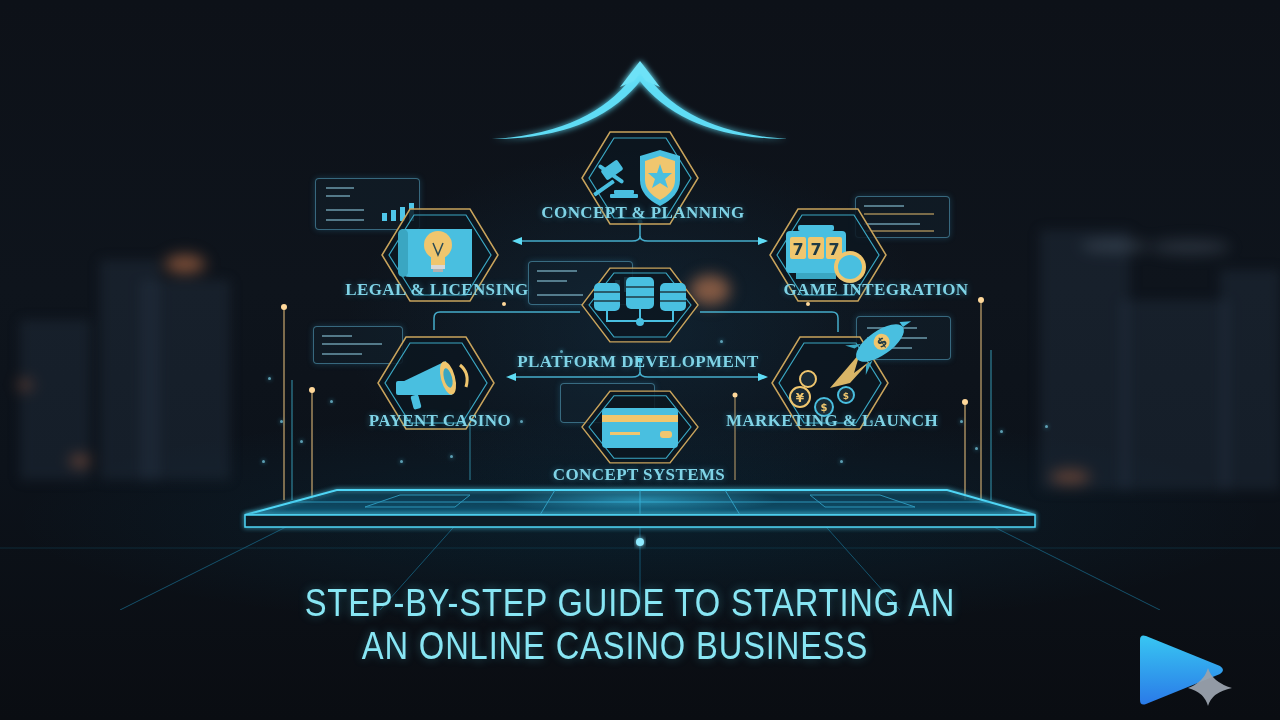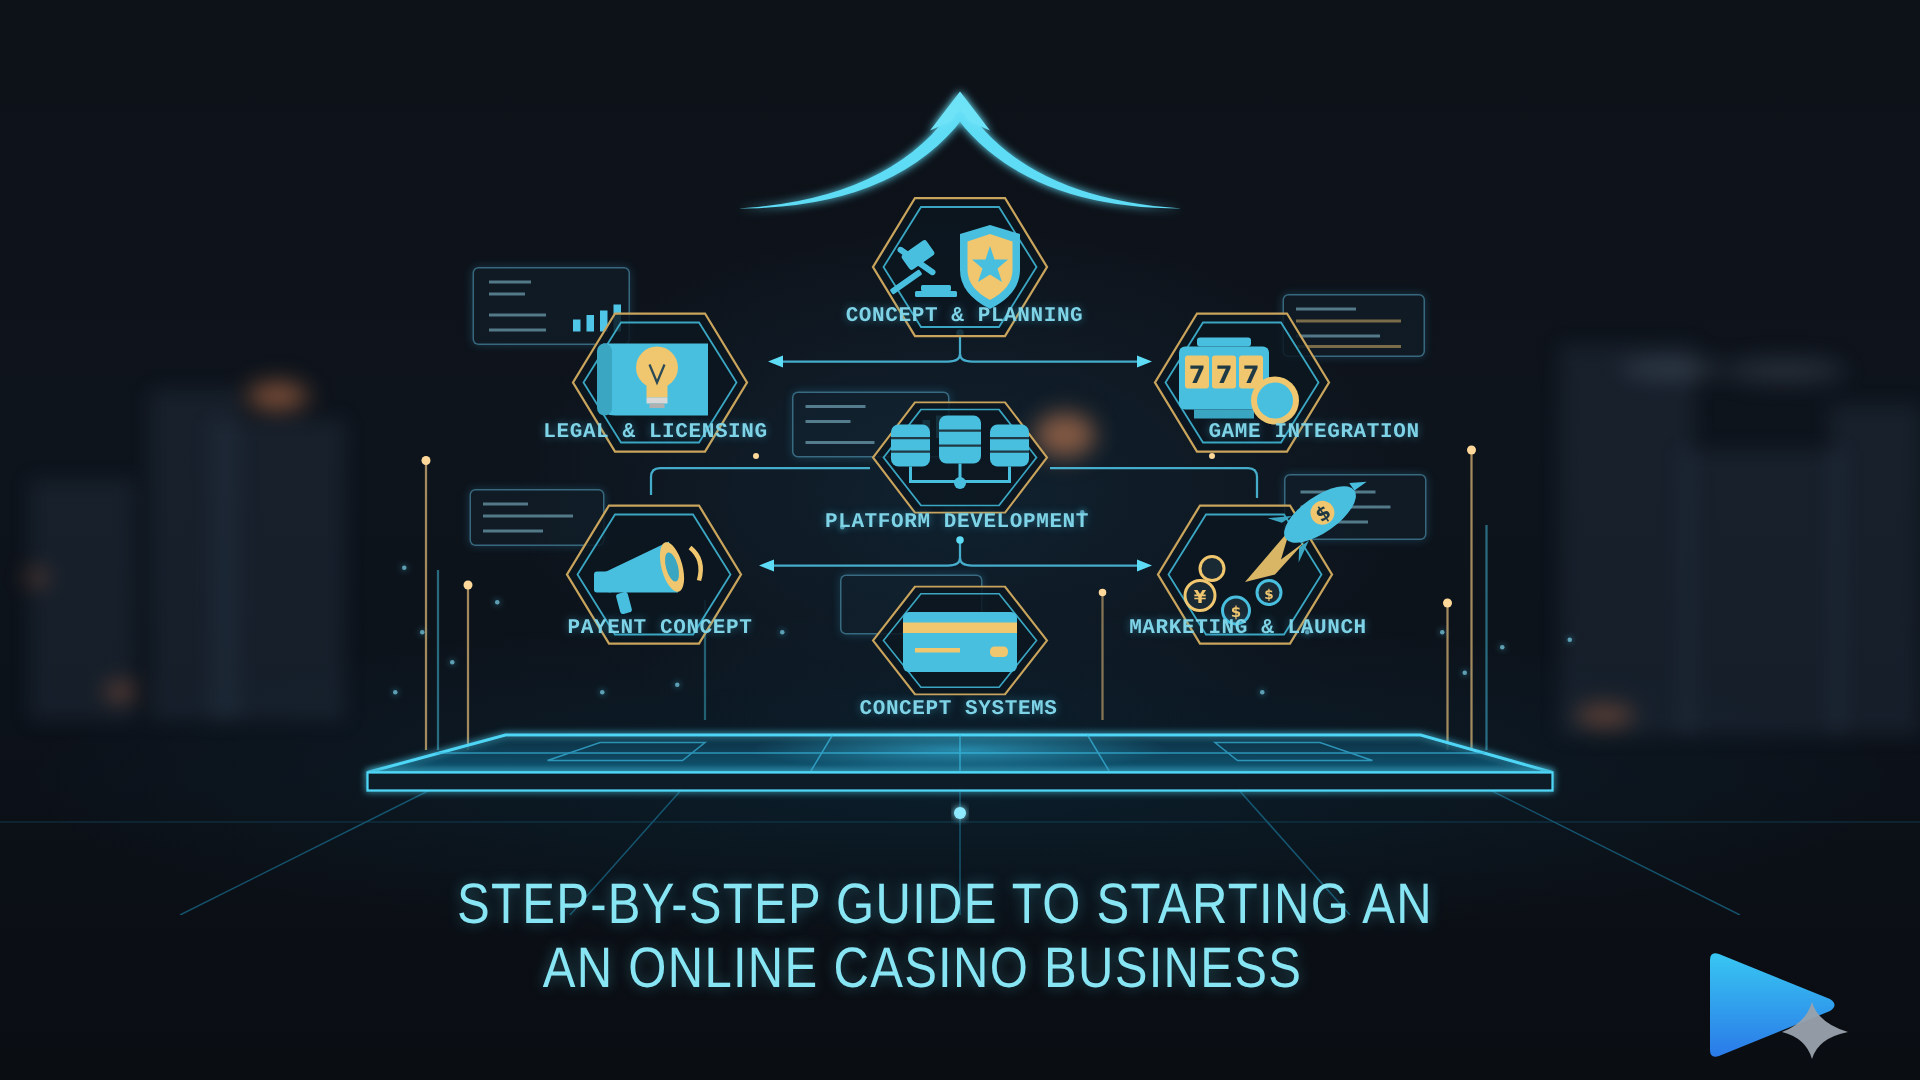--- a/index.html
+++ b/index.html
@@ -22,22 +22,22 @@
 
     
     .top-arrow { position: absolute; left: 480px; top: 55px; width: 320px; height: 95px; }
 
     
     .node { position: absolute; width: 120px; height: 100px; }
     .node svg.hex { position: absolute; left: 0; top: 0; width: 120px; height: 100px; overflow: visible; }
     .node .icon { position: absolute; left: 0; top: 0; width: 120px; height: 100px; }
     .node-label {
       position: absolute; white-space: nowrap; transform: translateX(-50%);
-      color: #7fd3e6; font-family: Liberation Mono, monospace; font-weight: bold;
-      font-size: 14px; letter-spacing: 0.4px;
+      color: #7fd3e6; font-family: Liberation Serif, serif; font-weight: bold;
+      font-size: 17px; letter-spacing: 0.4px;
       text-shadow: 0 0 6px rgba(70,200,240,0.45);
     }
 
     
     .panel {
       position: absolute; border: 1px solid rgba(90,170,200,0.55); border-radius: 4px;
       background: rgba(20,40,55,0.35);
       box-shadow: 0 0 6px rgba(60,170,220,0.25);
     }
     .panel .ln { position: absolute; height: 2px; background: rgba(140,200,220,0.55); }
@@ -269,37 +269,37 @@
         <line x1="80" y1="27" x2="106" y2="27"></line>
           <line x1="80" y1="36" x2="106" y2="36"></line>
       </g>
       <g stroke="#49bfe0" stroke-width="2" fill="none">
         <path d="M27 46 L27 56 L93 56 L93 46"></path>
           <line x1="60" y1="44" x2="60" y2="56"></line>
       </g>
       <circle cx="60" cy="57" r="4" fill="#49bfe0"></circle>
     </svg>
   </div>
-  <div class="node-label" style="left:638px;top:340px;">PLATFORM DEVELOPMENT</div>
+  <div class="node-label" style="left:638px;top:352px;">PLATFORM DEVELOPMENT</div>
 
   <div class="node" style="left:376px;top:333px;">
     <svg class="hex" viewBox="0 0 120 100">
       <polygon points="30,4 90,4 118,50 90,96 30,96 2,50" fill="rgba(12,22,32,0.85)" stroke="#c9a45c" stroke-width="1.5"></polygon>
       <polygon points="34,10 86,10 111,50 86,90 34,90 9,50" fill="none" stroke="#3aa6c2" stroke-width="1.2"></polygon>
     </svg>
     <svg class="icon" viewBox="0 0 120 100">
       <path d="M24 50 L70 28 L76 62 L30 62 Z" fill="#49bfe0"></path>
       <rect x="20" y="48" width="12" height="14" rx="2" fill="#49bfe0"></rect>
       <ellipse cx="72" cy="45" rx="7" ry="17" fill="#f0c66e" transform="rotate(-15 72 45)"></ellipse>
       <ellipse cx="72" cy="45" rx="4" ry="10" fill="#3aa6c2" transform="rotate(-15 72 45)"></ellipse>
       <rect x="36" y="62" width="8" height="14" rx="2" fill="#49bfe0" transform="rotate(-15 40 69)"></rect>
       <path d="M84 32 Q94 40 90 54" stroke="#f0c66e" stroke-width="3" fill="none"></path>
     </svg>
   </div>
-  <div class="node-label" style="left:440px;top:411px;">PAYENT CONCEPT</div>
+  <div class="node-label" style="left:440px;top:411px;">PAYENT CASINO</div>
 
   <div class="node" style="left:770px;top:333px;">
     <svg class="hex" viewBox="0 0 120 100">
       <polygon points="30,4 90,4 118,50 90,96 30,96 2,50" fill="rgba(12,22,32,0.85)" stroke="#c9a45c" stroke-width="1.5"></polygon>
       <polygon points="34,10 86,10 111,50 86,90 34,90 9,50" fill="none" stroke="#3aa6c2" stroke-width="1.2"></polygon>
     </svg>
     <svg class="icon" viewBox="0 0 120 100" style="overflow:visible">
       <path d="M60 55 L90 20 L84 40 L100 28 L80 50 Z" fill="#f0c66e" opacity=".9"></path>
       <g transform="rotate(-35 110 10)">
         <ellipse cx="110" cy="10" rx="28" ry="12" fill="#49bfe0"></ellipse>

